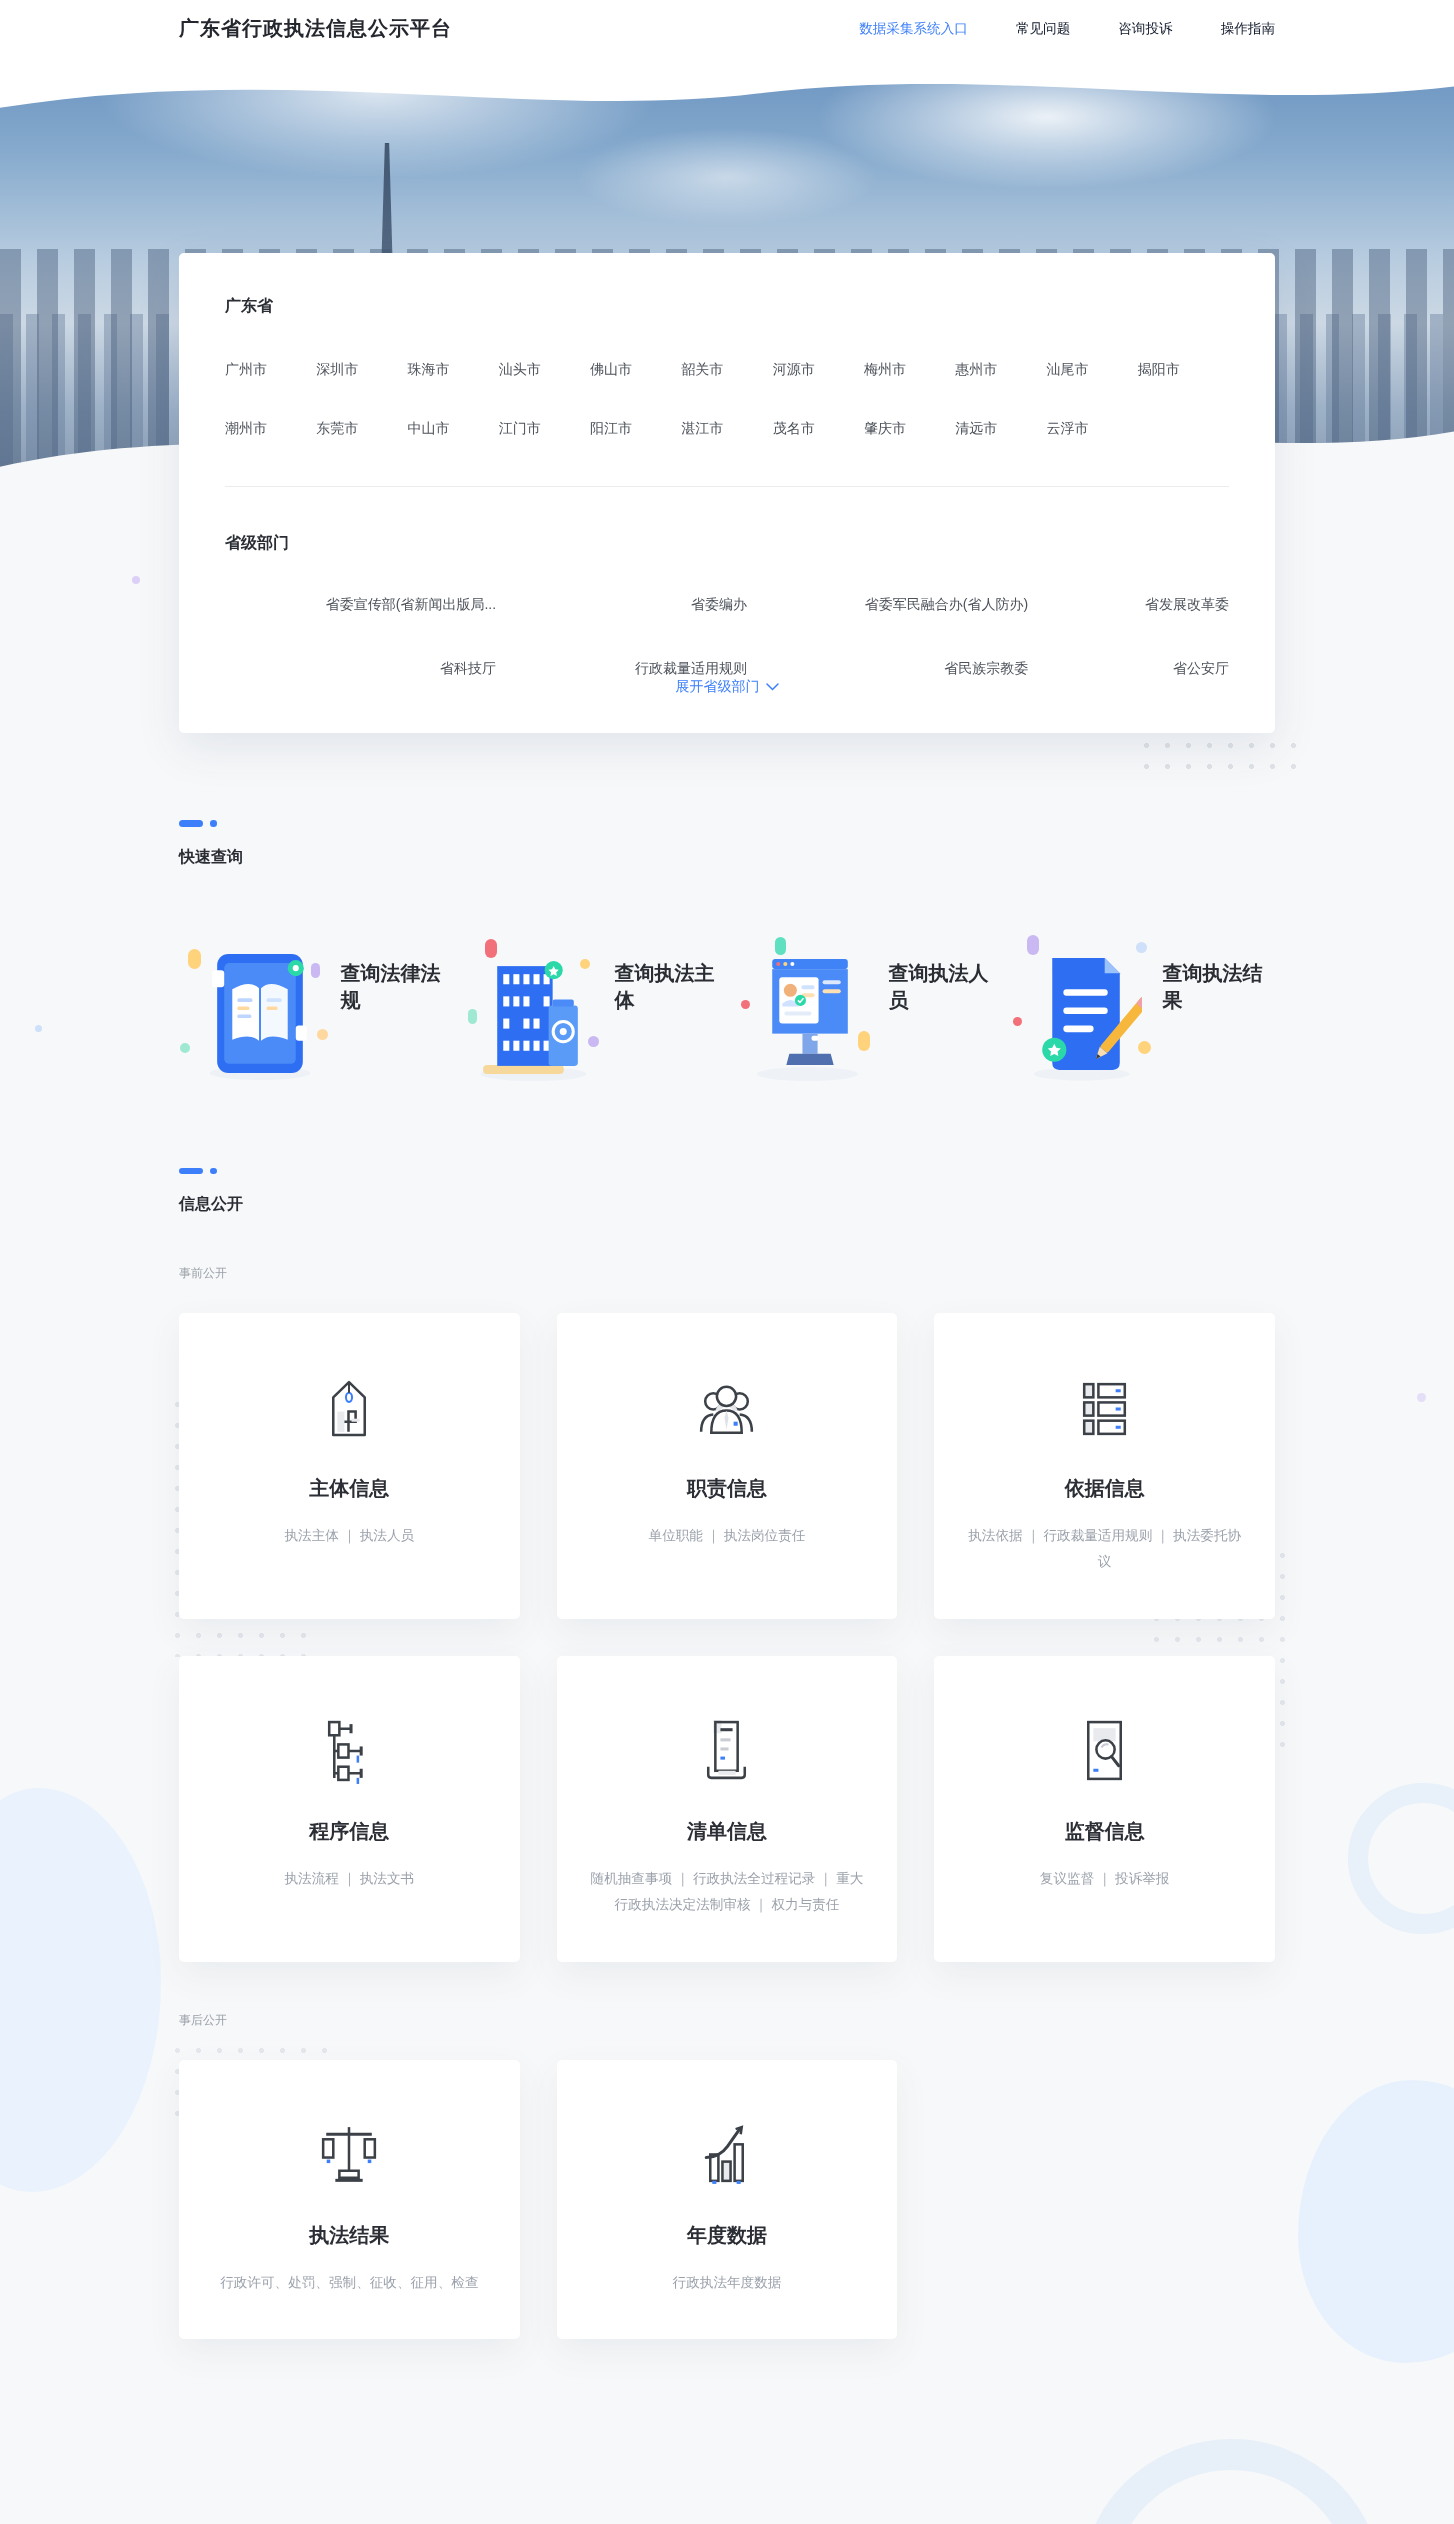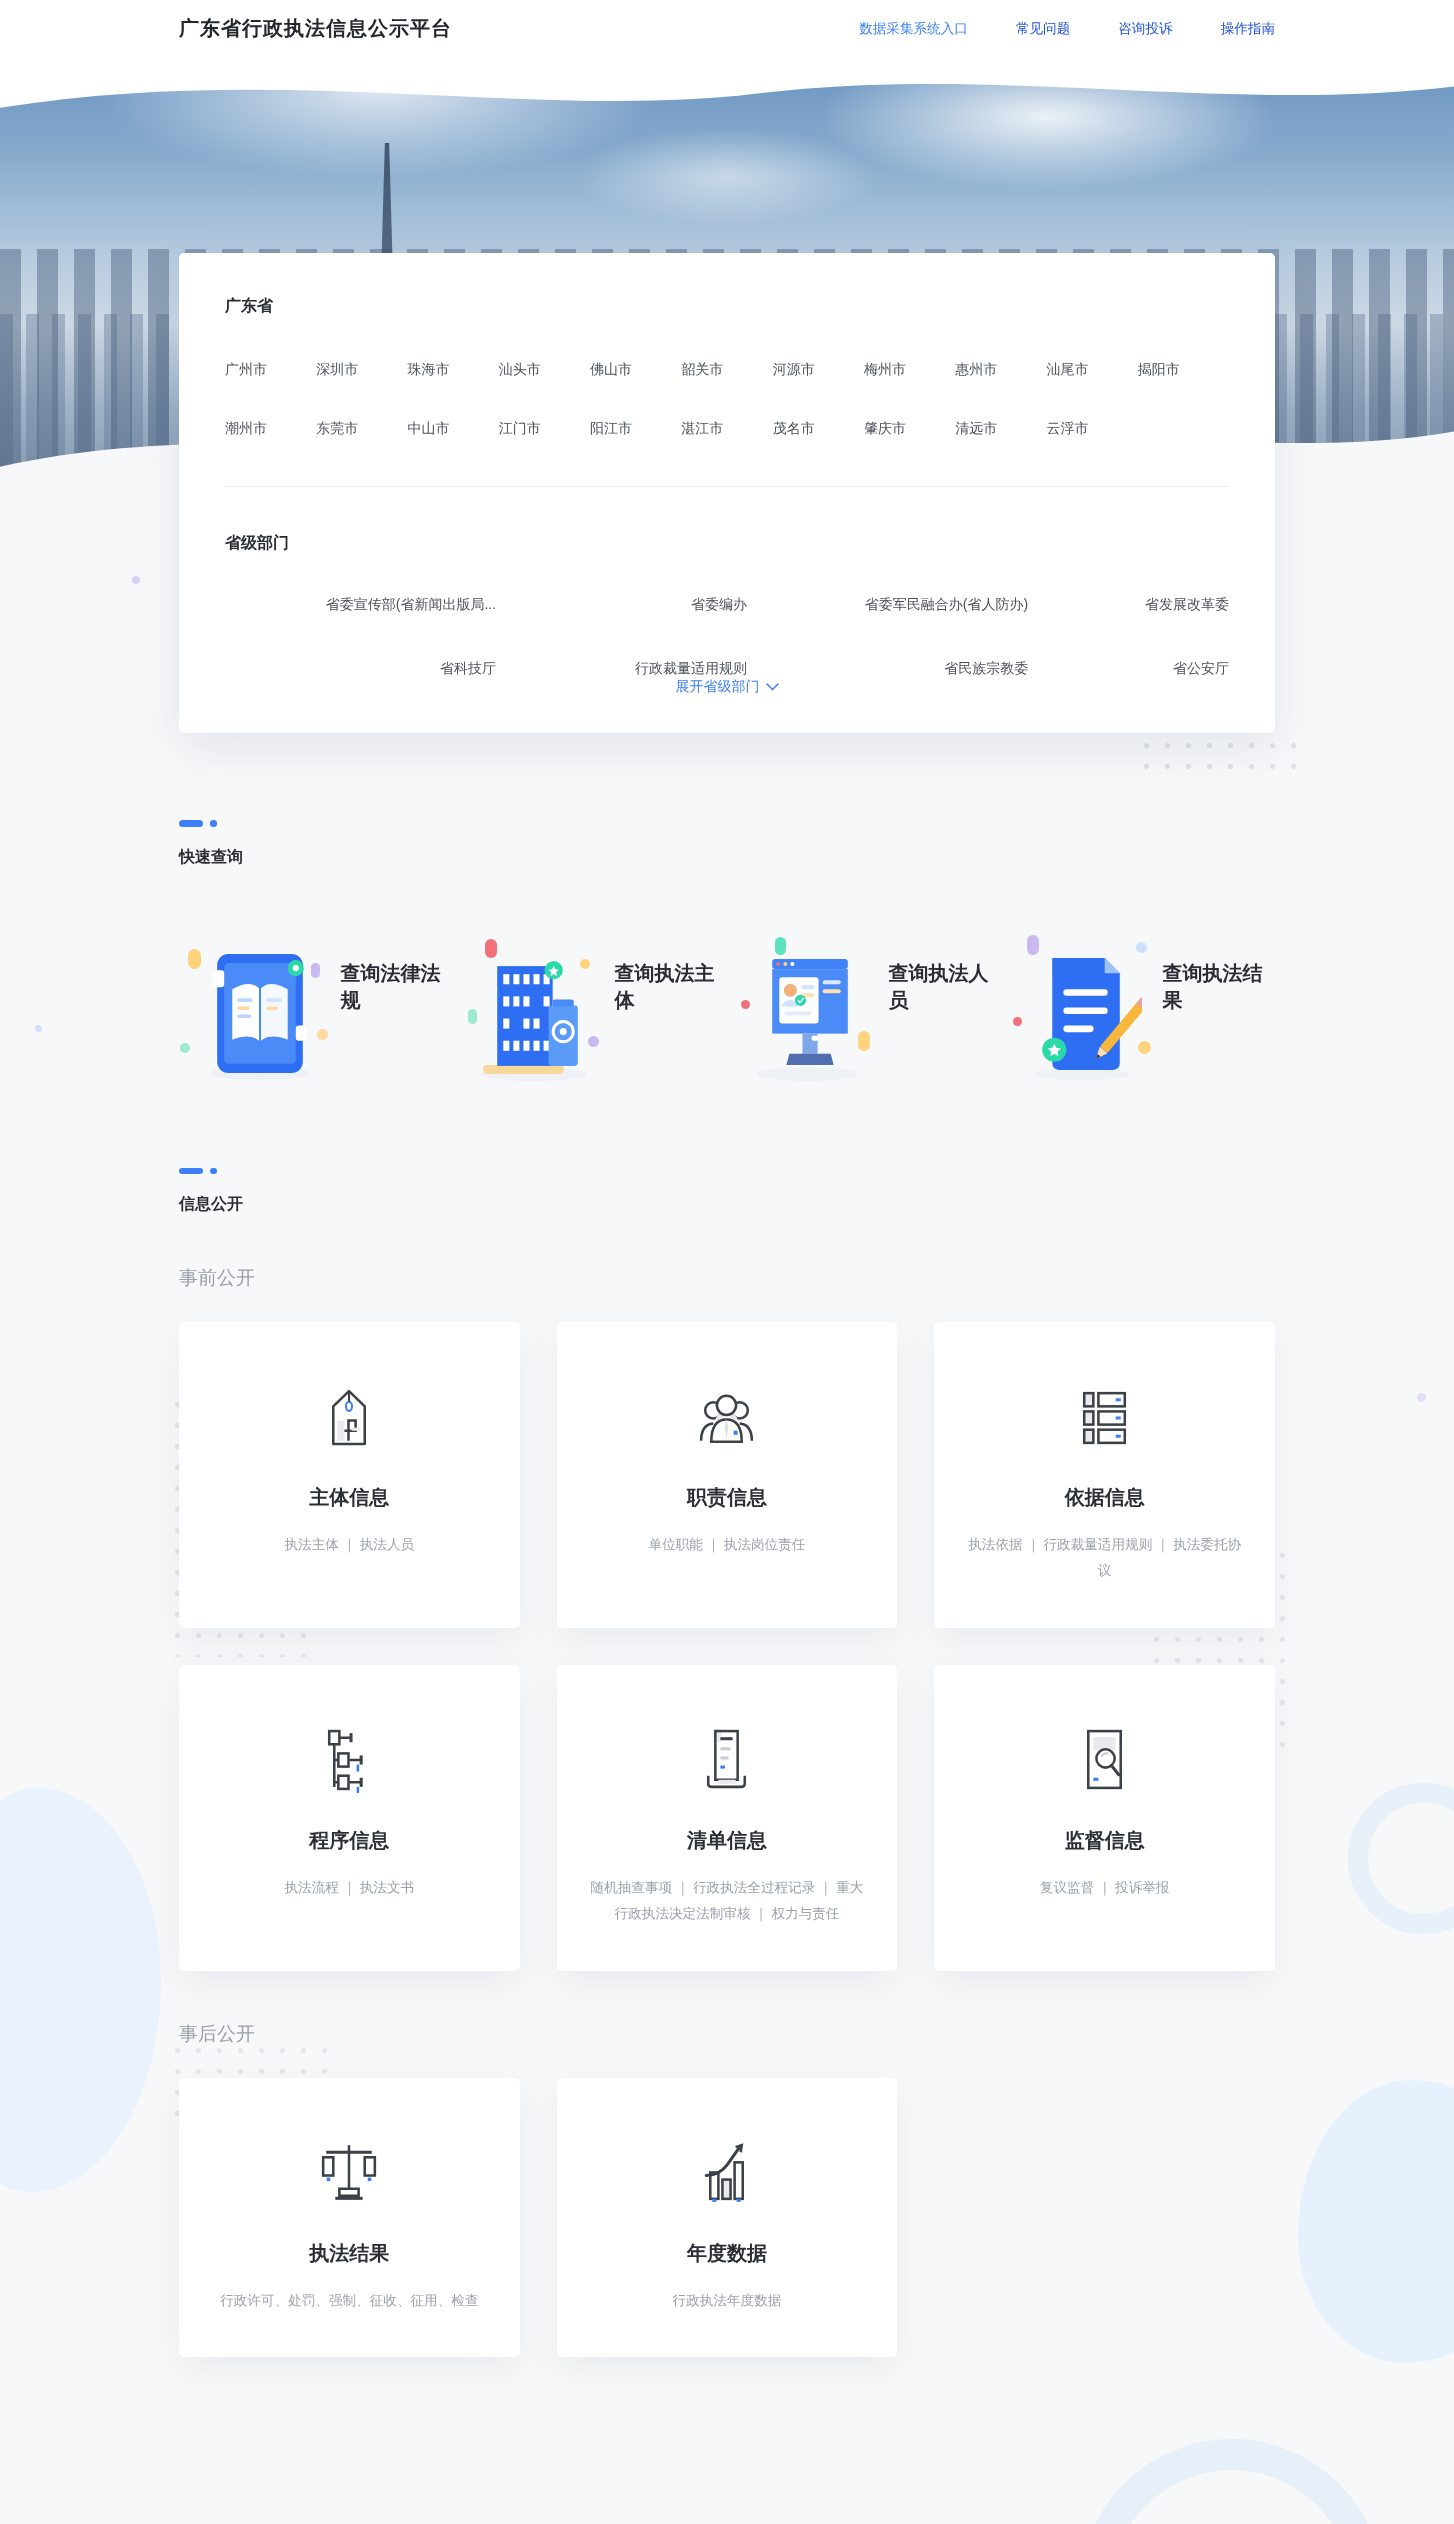--- a/index.html
+++ b/index.html
@@ -9,21 +9,21 @@
     background:#f7f8f9; color:#2b2e35; position:relative; overflow-x:hidden;
     min-height:2846px;
   }
   .container { width:1096px; margin:0 auto; position:relative; }
 
   
   .header { background:#fff; height:57px; position:relative; z-index:5; }
   .header .container { height:57px; display:flex; align-items:center; justify-content:space-between; }
   .site-title { font-size:20px; font-weight:bold; color:#24272e; letter-spacing:1px; }
   .nav { display:flex; align-items:center; gap:48px; }
-  .nav a { text-decoration:none; font-size:13.6px; color:#1d4ed8; }
+  .nav a { text-decoration:none; font-size:13.6px; color:#0f172a; }
   .nav a.active { color:#3d7ffa; }
 
   
   .hero { position:relative; height:429px; z-index:1;
     background-image:
       radial-gradient(ellipse 353px 111px at 72% 14%, rgba(255,255,255,.85), rgba(255,255,255,0) 65%),
       radial-gradient(ellipse 454px 141px at 26% 8%, rgba(255,255,255,.75), rgba(255,255,255,0) 62%),
       radial-gradient(ellipse 252px 81px at 50% 28%, rgba(255,255,255,.5), rgba(255,255,255,0) 60%),
       repeating-linear-gradient(90deg, rgba(64,86,116,.42) 0 21px, rgba(64,86,116,0) 21px 37px),
       repeating-linear-gradient(90deg, rgba(92,114,146,.38) 0 13px, rgba(92,114,146,0) 13px 26px),
@@ -61,21 +61,21 @@
   .sec-head h2 { margin-top:20px; }
 
   
   .quick-grid { display:grid; grid-template-columns:repeat(4,1fr); margin-top:56px; }
   .quick-item { display:flex; flex-direction:row; align-items:flex-start; cursor:pointer; }
   .illus { position:relative; width:172px; height:157px; display:flex; align-items:flex-end; justify-content:center; }
   .confetti { position:absolute; border-radius:50%; }
   .quick-label { font-size:20px; font-weight:bold; color:#2a2d34; margin-top:36px; }
 
   
-  .sub-label { font-size:19px; color:#9aa0a9; margin-top:50px; }
+  .sub-label { font-size:12px; color:#9aa0a9; margin-top:50px; }
   .cards { display:grid; grid-template-columns:repeat(3,1fr); gap:37px; margin-top:31px; position:relative; z-index:2; }
   .info-card { background:#fff; border-radius:5px; box-shadow:0 13px 35px rgba(60,80,120,.07);
     padding:57px 32px 44px; text-align:center; min-height:252px; cursor:pointer; }
   .info-card .icon-box { height:76px; display:flex; align-items:center; justify-content:center; }
   .info-card h3 { font-size:20px; font-weight:bold; color:#2b2e35; margin-top:29px; }
   .info-card p { font-size:13.6px; color:#9ba1ab; margin-top:21px; line-height:1.9; }
 
   
   .decor { position:absolute; z-index:0; pointer-events:none; }
   .dots { background-image:radial-gradient(#dcdfe4 2.5px, transparent 2.5px); background-size:21px 21px; opacity:.9; }

